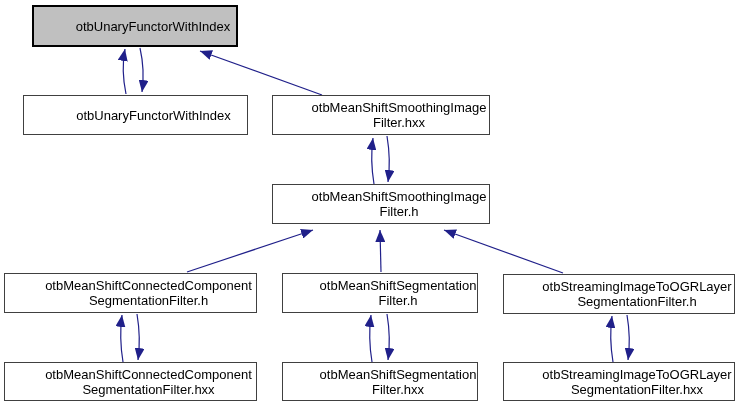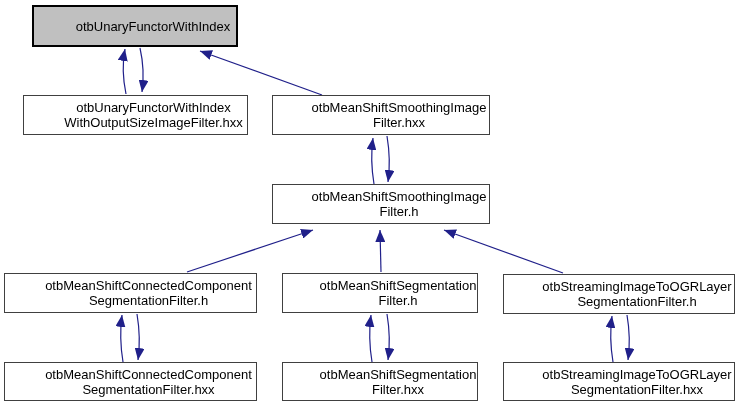--- a/index.html
+++ b/index.html
@@ -88,21 +88,20 @@
     <path class="edge" d="M613,362 Q609,338 612,316" marker-end="url(#ah)"></path>
     <path class="edge" d="M627,315 Q631,338 628,360" marker-end="url(#ah)"></path>
   </svg>
 
   <div class="node highlight" id="n0">
     <span>otbUnaryFunctorWithIndex</span>
   </div>
 
   <div class="node" id="n1">
     <span>otbUnaryFunctorWithIndex</span>
-    <span>WithOutputSizeImageFilter.hxx</span>
   </div>
 
   <div class="node" id="n2">
     <span>otbMeanShiftSmoothingImage</span>
     <span>Filter.hxx</span>
   </div>
 
   <div class="node" id="n3">
     <span>otbMeanShiftSmoothingImage</span>
     <span>Filter.h</span>

